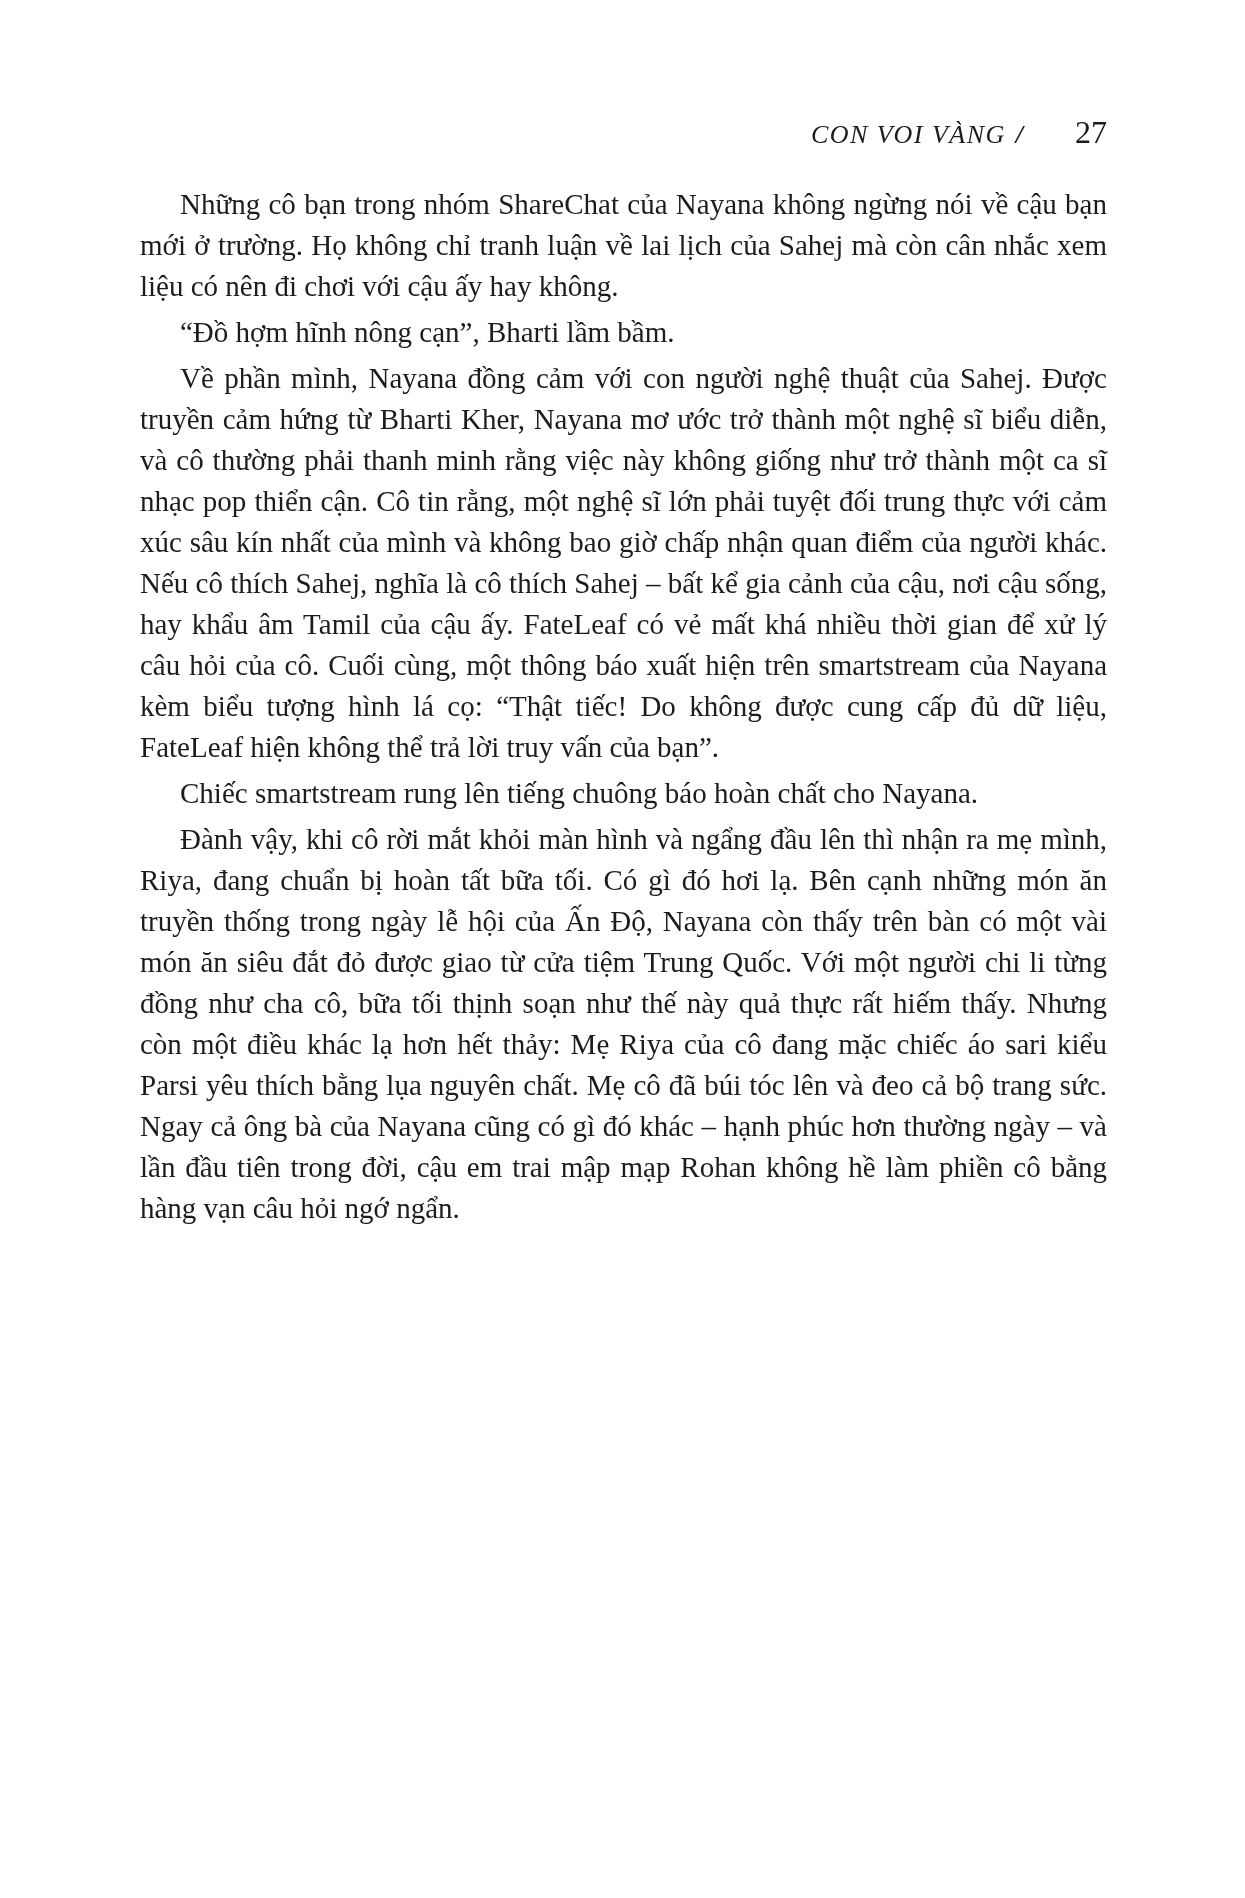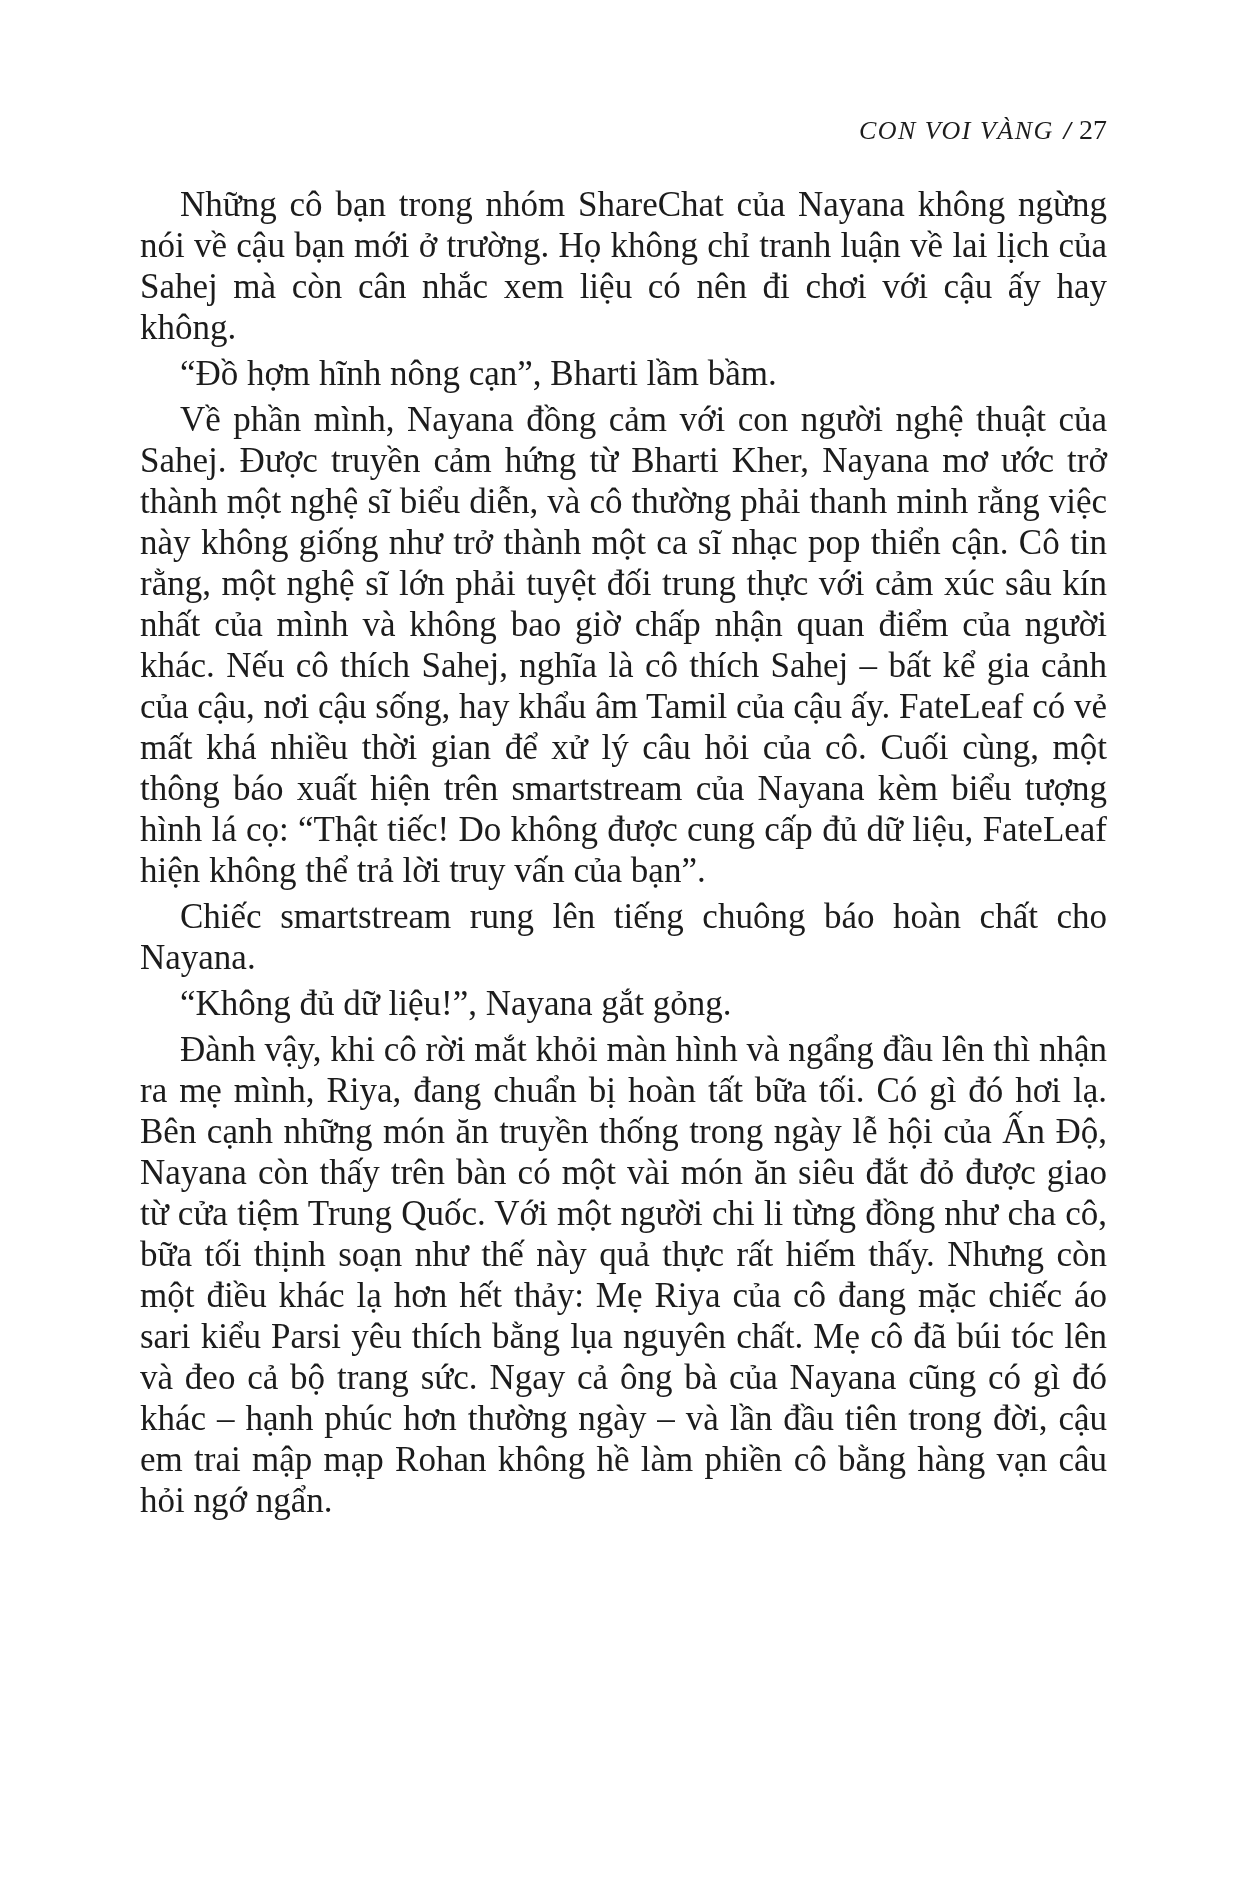--- a/index.html
+++ b/index.html
@@ -31,28 +31,29 @@
     font-weight: 400;
     letter-spacing: 1.5px;
   }
   .running-header .head-sep {
     font-style: italic;
     font-weight: 600;
     padding: 0 8px 0 10px;
   }
   .running-header .head-num {
     font-weight: 400;
-    font-size: 28px;
+    font-size: 32px;
+    margin-left: 44px;
   }
   .content {
     position: absolute;
     top: 184px;
     left: 140px;
     width: 967px;
-    font-size: 35px;
+    font-size: 29px;
     line-height: 41px;
     text-align: justify;
     text-justify: inter-word;
   }
   .content p {
     text-indent: 40px;
     margin: 0 0 5px 0;
   }
 </style>
 </head>
@@ -62,17 +63,16 @@
 
   <div class="running-header">
     <span class="head-title">CON VOI VÀNG</span><span class="head-sep">/</span><span class="head-num">27</span>
   </div>
 
   <div class="content">
     <p>Những cô bạn trong nhóm ShareChat của Nayana không ngừng nói về cậu bạn mới ở trường. Họ không chỉ tranh luận về lai lịch của Sahej mà còn cân nhắc xem liệu có nên đi chơi với cậu ấy hay không.</p>
     <p>“Đồ hợm hĩnh nông cạn”, Bharti lầm bầm.</p>
     <p>Về phần mình, Nayana đồng cảm với con người nghệ thuật của Sahej. Được truyền cảm hứng từ Bharti Kher, Nayana mơ ước trở thành một nghệ sĩ biểu diễn, và cô thường phải thanh minh rằng việc này không giống như trở thành một ca sĩ nhạc pop thiển cận. Cô tin rằng, một nghệ sĩ lớn phải tuyệt đối trung thực với cảm xúc sâu kín nhất của mình và không bao giờ chấp nhận quan điểm của người khác. Nếu cô thích Sahej, nghĩa là cô thích Sahej – bất kể gia cảnh của cậu, nơi cậu sống, hay khẩu âm Tamil của cậu ấy. FateLeaf có vẻ mất khá nhiều thời gian để xử lý câu hỏi của cô. Cuối cùng, một thông báo xuất hiện trên smartstream của Nayana kèm biểu tượng hình lá cọ: “Thật tiếc! Do không được cung cấp đủ dữ liệu, FateLeaf hiện không thể trả lời truy vấn của bạn”.</p>
     <p>Chiếc smartstream rung lên tiếng chuông báo hoàn chất cho Nayana.</p>
-    <p>“Không đủ dữ liệu!”, Nayana gắt gỏng.</p>
     <p>Đành vậy, khi cô rời mắt khỏi màn hình và ngẩng đầu lên thì nhận ra mẹ mình, Riya, đang chuẩn bị hoàn tất bữa tối. Có gì đó hơi lạ. Bên cạnh những món ăn truyền thống trong ngày lễ hội của Ấn Độ, Nayana còn thấy trên bàn có một vài món ăn siêu đắt đỏ được giao từ cửa tiệm Trung Quốc. Với một người chi li từng đồng như cha cô, bữa tối thịnh soạn như thế này quả thực rất hiếm thấy. Nhưng còn một điều khác lạ hơn hết thảy: Mẹ Riya của cô đang mặc chiếc áo sari kiểu Parsi yêu thích bằng lụa nguyên chất. Mẹ cô đã búi tóc lên và đeo cả bộ trang sức. Ngay cả ông bà của Nayana cũng có gì đó khác – hạnh phúc hơn thường ngày – và lần đầu tiên trong đời, cậu em trai mập mạp Rohan không hề làm phiền cô bằng hàng vạn câu hỏi ngớ ngẩn.</p>
   </div>
 
 </div>
 
 </body></html>

